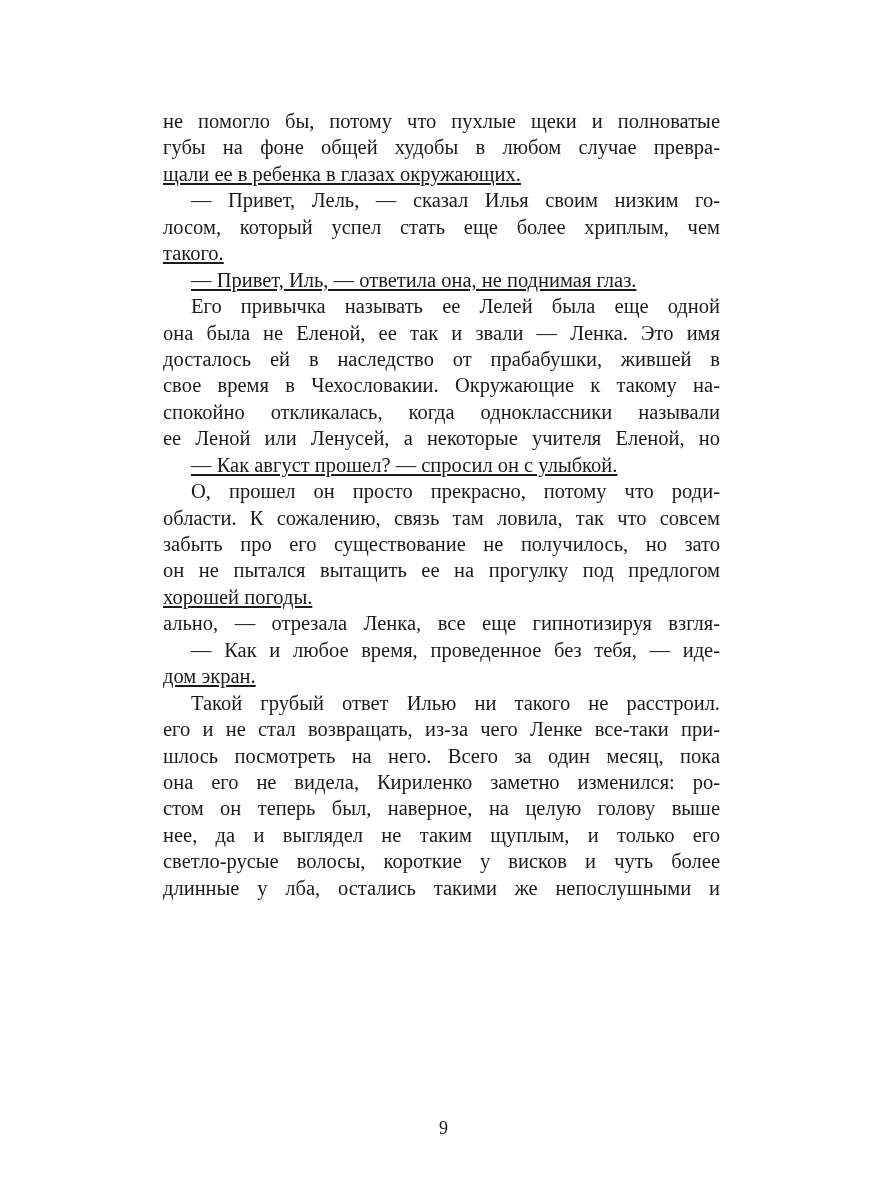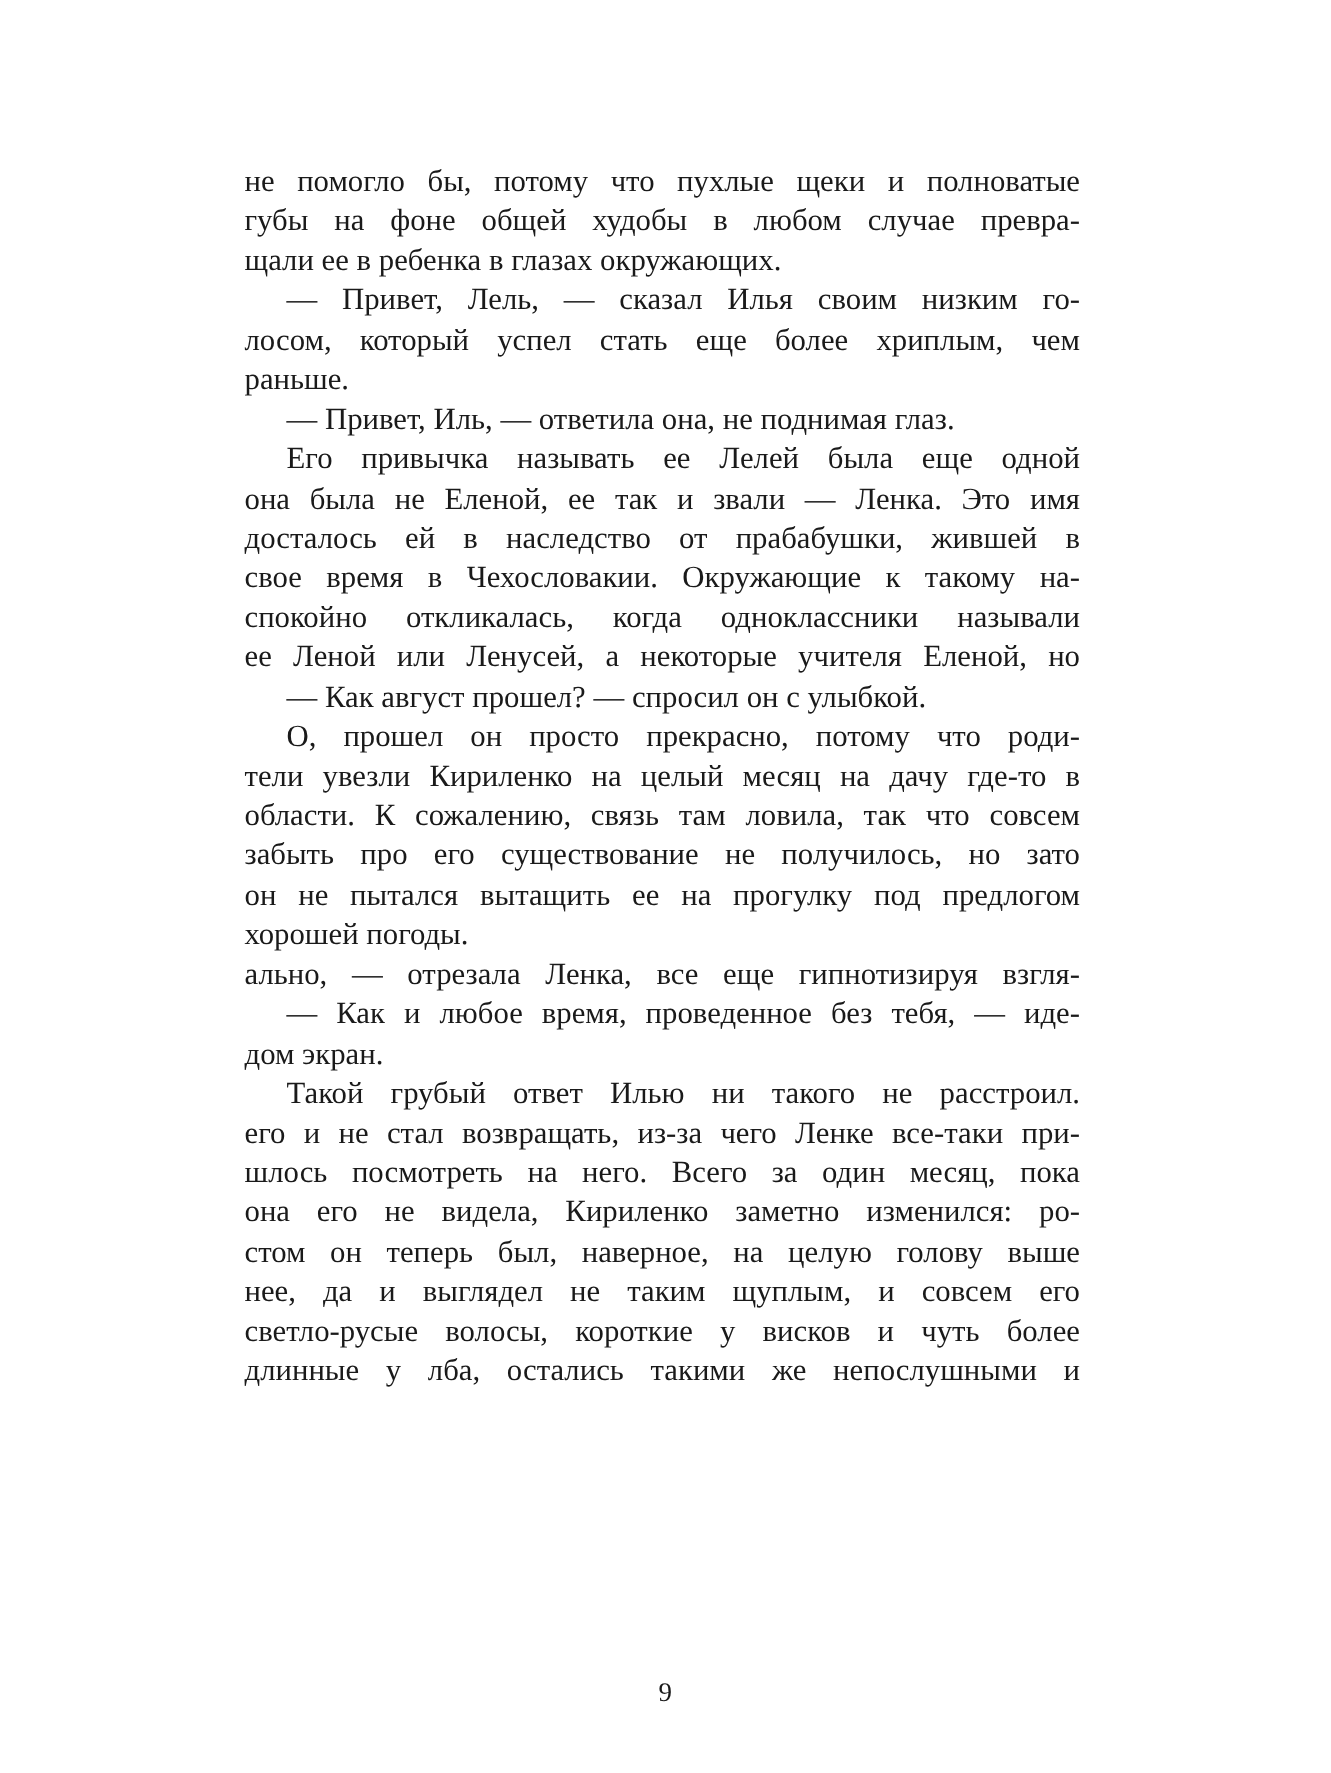--- a/index.html
+++ b/index.html
@@ -9,58 +9,57 @@
     }
     .text-block {
       position: absolute; left: 163px; top: 108px; width: 557px;
       font-family: "Liberation Serif", "DejaVu Serif", serif;
       font-size: 20.5px; line-height: 26.45px; color: #1a1a1a;
     }
     .line {
       display: block; height: 26.45px; white-space: nowrap;
       text-align: justify; text-align-last: justify;
     }
-    .line.last { text-align-last: left; }
+    .line.last { text-align-last: left; text-decoration: underline; }
     .line.indent { padding-left: 28px; }
     .page-number {
       position: absolute; left: 0; width: 887px; top: 1118px; text-align: center;
       font-family: "Liberation Serif", "DejaVu Serif", serif; font-size: 18px; color: #1a1a1a;
     }
   </style>
 </head>
 <body>
 
 <div class="page">
   <div class="text-block" id="text-block">
       <span class="line">не помогло бы, потому что пухлые щеки и полноватые</span>
       <span class="line">губы на фоне общей худобы в любом случае превра-</span>
       <span class="line last">щали ее в ребенка в глазах окружающих.</span>
       <span class="line indent">— Привет, Лель, — сказал Илья своим низким го-</span>
       <span class="line">лосом, который успел стать еще более хриплым, чем</span>
-      <span class="line last">раньше.</span>
+      <span class="line last">такого.</span>
       <span class="line indent last">— Привет, Иль, — ответила она, не поднимая глаз.</span>
       <span class="line indent">Его привычка называть ее Лелей была еще одной</span>
       <span class="line">она была не Еленой, ее так и звали — Ленка. Это имя</span>
       <span class="line">досталось ей в наследство от прабабушки, жившей в</span>
       <span class="line">свое время в Чехословакии. Окружающие к такому на-</span>
       <span class="line">спокойно откликалась, когда одноклассники называли</span>
       <span class="line">ее Леной или Ленусей, а некоторые учителя Еленой, но</span>
       <span class="line indent last">— Как август прошел? — спросил он с улыбкой.</span>
       <span class="line indent">О, прошел он просто прекрасно, потому что роди-</span>
-      <span class="line">тели увезли Кириленко на целый месяц на дачу где-то в</span>
       <span class="line">области. К сожалению, связь там ловила, так что совсем</span>
       <span class="line">забыть про его существование не получилось, но зато</span>
       <span class="line">он не пытался вытащить ее на прогулку под предлогом</span>
       <span class="line last">хорошей погоды.</span>
       <span class="line">ально, — отрезала Ленка, все еще гипнотизируя взгля-</span>
       <span class="line indent">— Как и любое время, проведенное без тебя, — иде-</span>
       <span class="line last">дом экран.</span>
       <span class="line indent">Такой грубый ответ Илью ни такого не расстроил.</span>
       <span class="line">его и не стал возвращать, из-за чего Ленке все-таки при-</span>
       <span class="line">шлось посмотреть на него. Всего за один месяц, пока</span>
       <span class="line">она его не видела, Кириленко заметно изменился: ро-</span>
       <span class="line">стом он теперь был, наверное, на целую голову выше</span>
-      <span class="line">нее, да и выглядел не таким щуплым, и совсем его</span>
+      <span class="line">нее, да и выглядел не таким щуплым, и только его</span>
       <span class="line">светло-русые волосы, короткие у висков и чуть более</span>
       <span class="line">длинные у лба, остались такими же непослушными и</span>
     </div>
   <div class="page-number">9</div>
 </div>
 
 </body></html>

